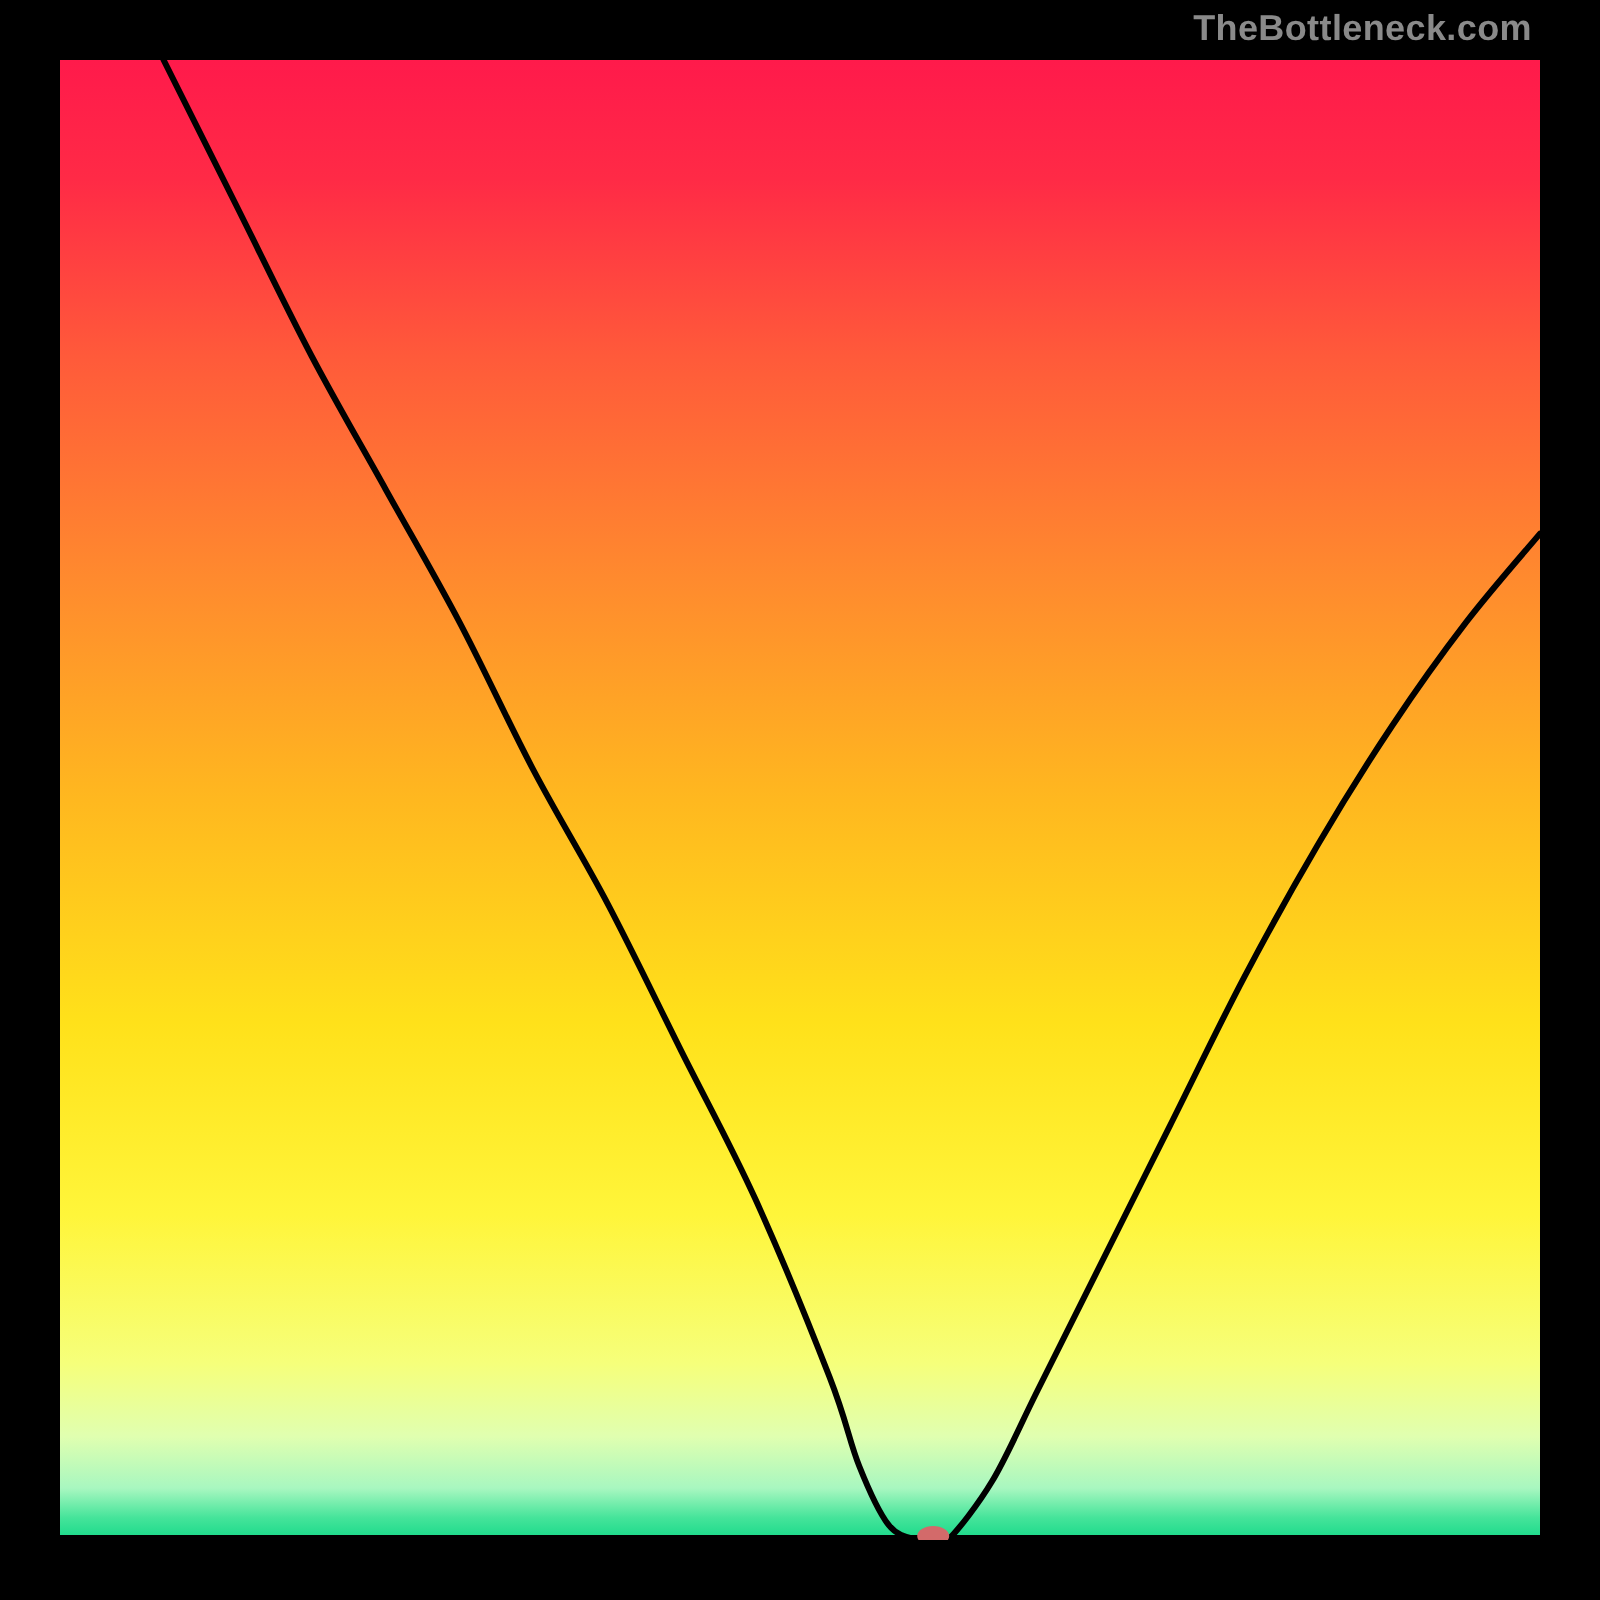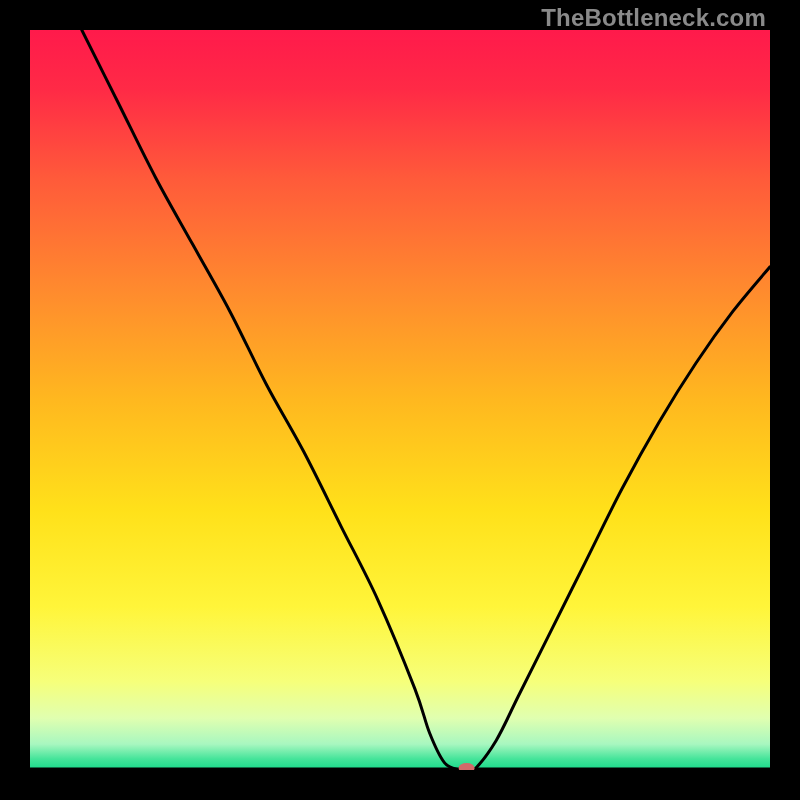--- a/index.html
+++ b/index.html
@@ -23,21 +23,21 @@
     left: 0;
     top: 0;
     width: 740px;
     height: 740px;
   }
   .watermark {
     position: absolute;
     top: 4px;
     right: 34px;
     font-family: Arial, Helvetica, sans-serif;
-    font-size: 24px;
+    font-size: 18px;
     font-weight: 600;
     color: #8a8a8a;
     letter-spacing: 0.2px;
     user-select: none;
   }
 </style>
 </head>
 <body>
 
 <div class="frame">

